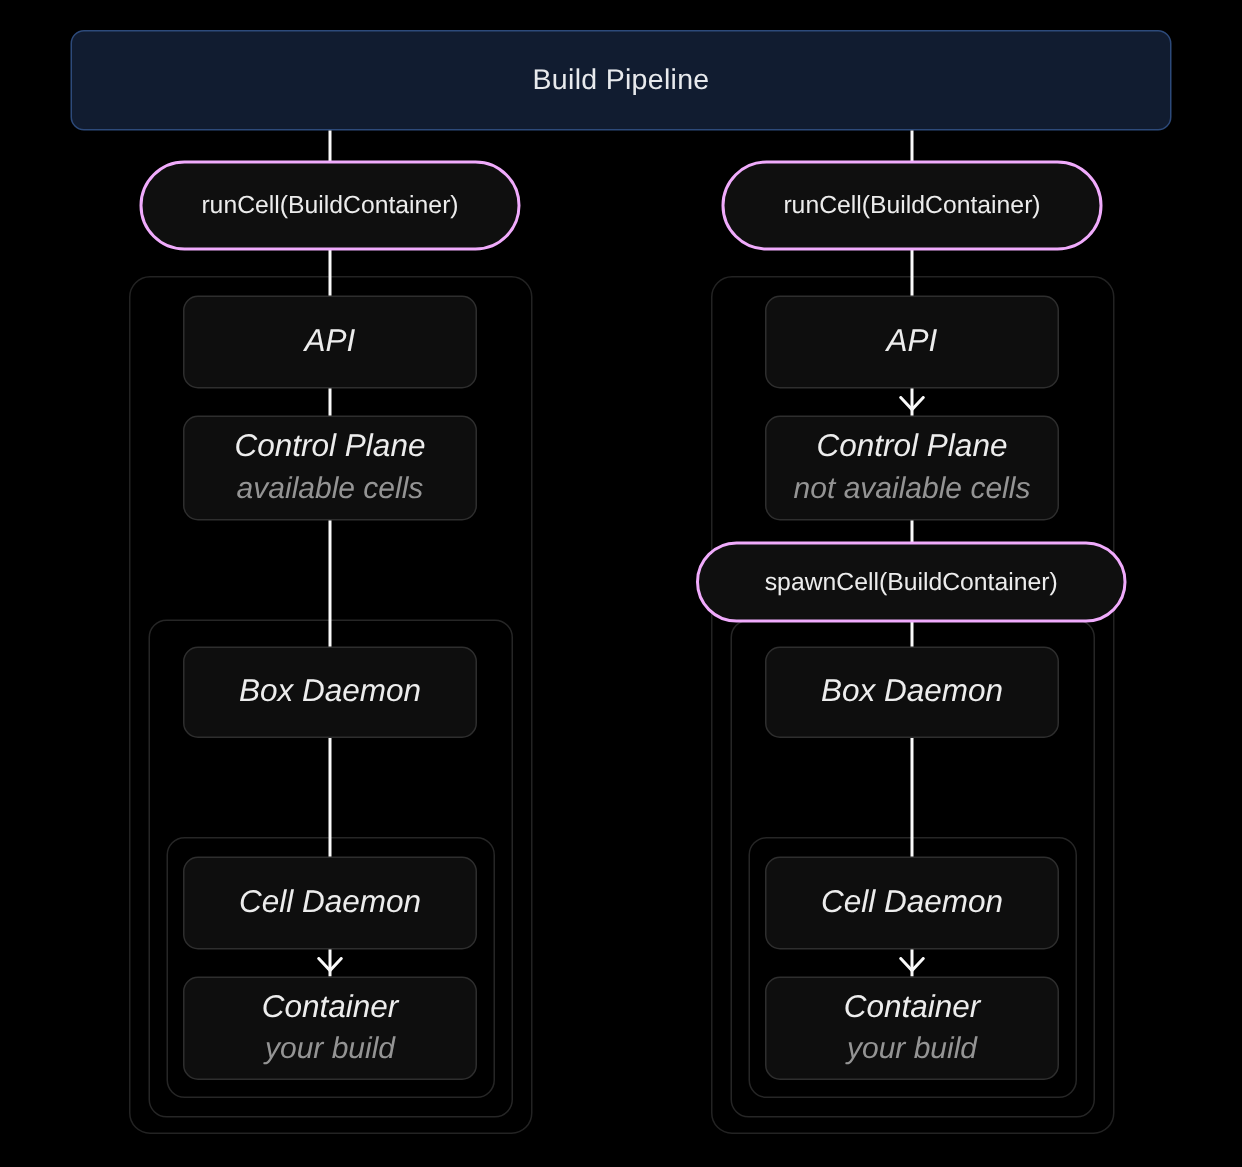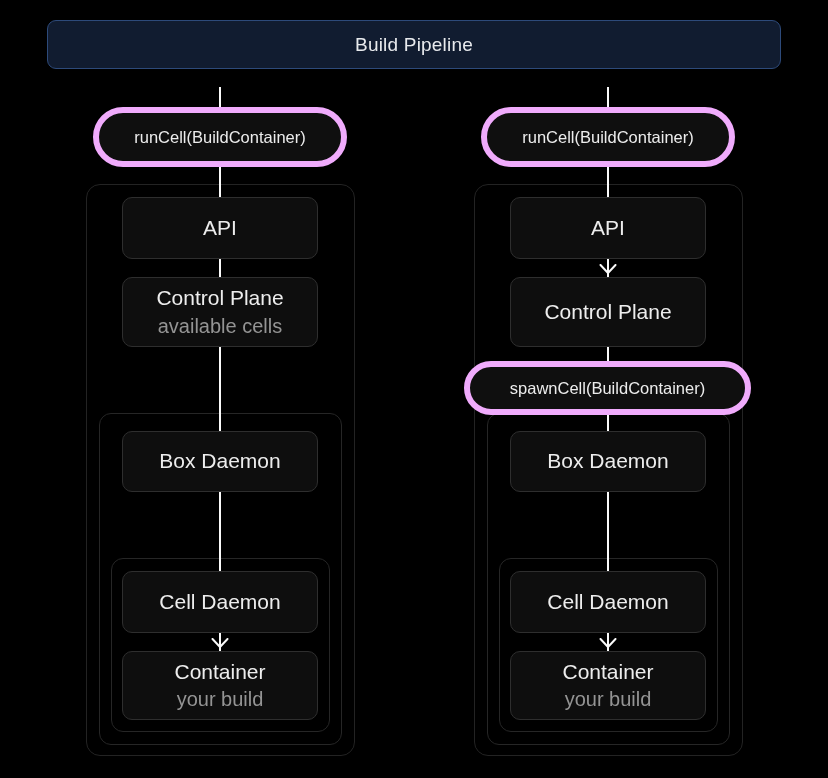--- a/index.html
+++ b/index.html
@@ -1,42 +1,42 @@
 <!DOCTYPE html>
 <html><head>
 <meta charset="utf-8">
 <style>
   html,body{margin:0;padding:0;background:#000;}
   body{width:828px;height:778px;position:relative;overflow:hidden;
        font-family:"Liberation Sans", sans-serif;}
   .stage{position:absolute;inset:0;}
 
   
-  .header{position:absolute;left:47px;top:20px;width:734px;height:49px;
+  .header{position:absolute;left:47px;top:20px;width:734px;height:67px;
     background:#111c30;border:1px solid #2d4a7a;border-radius:9px;
     display:flex;align-items:center;justify-content:center;box-sizing:border-box;text-align:center;}
   .header span{color:#e8eaed;font-size:19px;letter-spacing:.2px;}
 
   
   .vline{position:absolute;width:2px;background:#fafafa;z-index:1;}
 
   
   .group{position:absolute;border:1px solid #232323;border-radius:14px;
     box-sizing:border-box;z-index:0;background:transparent;}
   .group.inner{border-color:#262626;border-radius:12px;}
 
   
   .node{position:absolute;width:196px;background:#0e0e0e;border:1px solid #2e2e2e;
     border-radius:10px;display:flex;flex-direction:column;align-items:center;
-    justify-content:center;box-sizing:border-box;z-index:2;}
+    justify-content:center;box-sizing:border-box;z-index:2;font-style:italic;}
   .node .title{color:#ededed;font-size:21px;line-height:1.15;}
   .node .subtitle{color:#949494;font-size:20px;line-height:1.2;margin-top:3px;}
 
   
-  .pill{position:absolute;background:#0f0f0f;border:6px solid #f0abfc;
+  .pill{position:absolute;background:#0f0f0f;border:2px solid #f0abfc;
     border-radius:30px;display:flex;align-items:center;justify-content:center;
     box-sizing:border-box;z-index:3;color:#ececec;font-size:16.5px;}
   .pill.spin{justify-content:flex-start;padding-left:24px;gap:13px;}
 
   
   .chev{position:absolute;z-index:4;}
 
   
   .spinner{width:26px;height:26px;flex:0 0 auto;}
 </style>
@@ -98,20 +98,21 @@
   <div class="node" style="left:510px;top:197px;height:62px">
     <span class="title">API</span>
   </div>
 
   <svg class="chev" style="left:599px;top:264px" width="18" height="11" viewBox="0 0 18 11">
     <path d="M1.5 1 L9 9 L16.5 1" stroke="#fafafa" stroke-width="2" fill="none" stroke-linecap="round"></path>
   </svg>
 
   <div class="node" style="left:510px;top:277px;height:70px">
     <span class="title">Control Plane</span>
+    <span class="subtitle">not available cells</span>
   </div>
 
   <div class="pill" style="left:464px;top:361px;width:287px;height:54px;border-radius:27px">
     <span>spawnCell(BuildContainer)</span>
   </div>
 
   <div class="node" style="left:510px;top:431px;height:61px">
     <span class="title">Box Daemon</span>
   </div>
 

